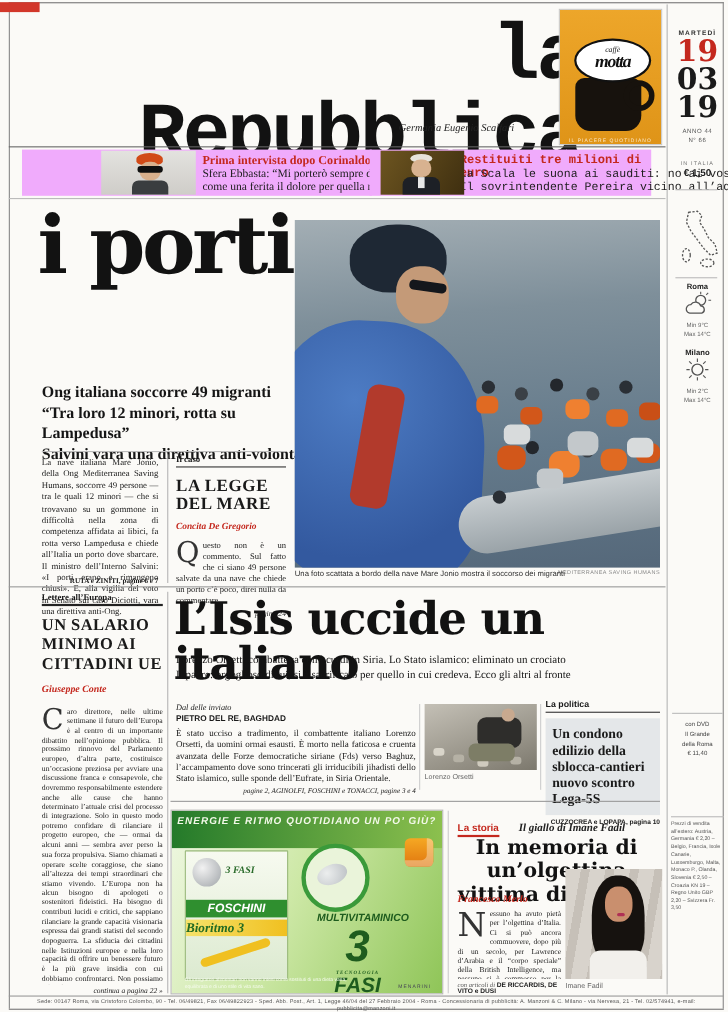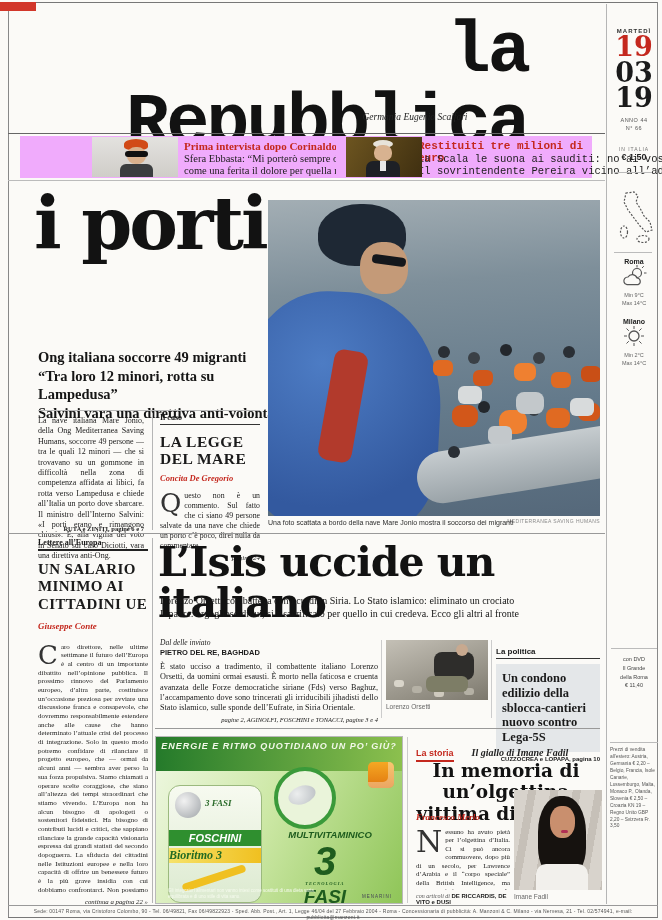--- a/index.html
+++ b/index.html
@@ -125,33 +125,33 @@
   #isis-art .by{margin-top:3px;text-align:right;font-size:6.5px;font-style:italic;}
   #orsetti-photo{left:386px;top:640px;width:102px;height:60px;overflow:hidden;
       background:linear-gradient(160deg,#c4c0b6,#938f84 70%,#7c786d);}
   #orsetti-rubble{position:absolute;left:8px;top:40px;width:10px;height:7px;border-radius:3px;background:#d9d5ca;
       box-shadow:18px 6px 0 0 #b5b1a5,40px 10px 0 0 #cfcabe,70px 8px 0 0 #b5b1a5;}
   #orsetti-body{position:absolute;left:48px;top:12px;width:40px;height:28px;border-radius:8px;background:#2e2d2b;}
   #orsetti-head{position:absolute;left:70px;top:4px;width:12px;height:12px;border-radius:50%;background:#c8a98f;}
   #orsetti-pants{position:absolute;left:40px;top:36px;width:42px;height:16px;border-radius:6px;background:#7d7d66;}
   #orsetti-cap{left:386px;top:703px;width:102px;font-size:6.5px;color:#666;font-family:"Liberation Sans",sans-serif;}
   
-  #politica{left:496px;top:636px;width:104px;margin-top:11px;}
+  #politica{left:496px;top:636px;width:104px;}
   #politica .kick{font-size:8px;font-weight:bold;font-family:"Liberation Sans",sans-serif;border-bottom:1px solid #333;padding-bottom:2px;}
   #politica .box{margin-top:5px;background:#e4e7e9;padding:7px 6px;font-size:12.5px;font-weight:bold;line-height:1.18;}
   #politica .by{margin-top:4px;text-align:right;font-size:6px;font-weight:bold;font-family:"Liberation Sans",sans-serif;}
 
   
   #ad{left:155px;top:736px;width:246px;height:166px;border:1px solid #b9b9b9;overflow:hidden;
       background:linear-gradient(115deg,#f0f8e4 0%,#cde8a6 45%,#8fc558 100%);}
   #ad-head{position:absolute;left:0;top:0;width:100%;height:34px;line-height:19px;text-align:center;
       background:linear-gradient(90deg,#247a2a,#8cc04e);color:#f2f8e8;font-size:9px;font-weight:bold;
       font-style:italic;letter-spacing:1px;font-family:"Liberation Sans",sans-serif;}
-  #ad-box{position:absolute;left:12px;top:48px;width:92px;height:116px;background:linear-gradient(#f7faf0,#dcead0);
-      border:1px solid #9bb97e;border-radius:12px;overflow:hidden;}
+  #ad-box{position:absolute;left:12px;top:36px;width:92px;height:116px;background:linear-gradient(#f7faf0,#dcead0);
+      border:1px solid #9bb97e;border-radius:1px;overflow:hidden;}
   #ad-box .blister{position:absolute;left:6px;top:6px;width:26px;height:26px;border-radius:50%;
       background:radial-gradient(circle at 35% 35%,#f2f2f2,#9fa4a8);}
   #ad-box .fasi-badge{position:absolute;left:36px;top:12px;font-size:9px;font-weight:bold;font-style:italic;color:#2a6b2a;}
   #ad-box .brand{position:absolute;left:0;top:44px;width:100%;text-align:center;background:#2f8f2f;color:#fff;
       font-size:11px;font-weight:bold;font-style:italic;letter-spacing:0;line-height:16px;font-family:"Liberation Sans",sans-serif;}
   #ad-box .prod{position:absolute;left:0;top:62px;width:100%;text-align:left;font-size:12px;font-weight:bold;
       font-style:italic;color:#236b23;background:linear-gradient(90deg,#f6e26a,#f0c020);}
   #ad-box .arrow{position:absolute;left:12px;top:88px;width:66px;height:8px;background:#f0c020;border-radius:4px;
       transform:rotate(-18deg);}
   #ad-tab{position:absolute;right:66px;top:30px;width:54px;height:54px;border-radius:50%;
@@ -202,20 +202,29 @@
 
   <div class="hr" style="left:8px;top:2px;width:650px;background:#777;"></div>
   <div class="vr" style="left:8px;top:2px;height:915px;background:#888;"></div>
   <div class="vr" style="left:657px;top:2px;height:915px;background:#888;"></div>
   <div class="hr" style="left:8px;top:917px;width:650px;background:#777;"></div>
   <div class="abs" id="corner-tab"></div>
 
   <div class="abs" id="logo">la Repubblica</div>
   <div class="abs" id="founder">Germania Eugenio Scalfari</div>
 
+  <div class="abs" id="motta">
+    <div id="motta-cup"></div>
+    <div id="motta-handle"></div>
+    <div id="motta-oval">
+      <span class="small">caffè</span>
+      <span class="brand">motta</span>
+    </div>
+    <div id="motta-tag">IL PIACERE QUOTIDIANO</div>
+  </div>
 
   <div class="abs" id="dateblock">
     <div id="weekday">MARTEDÌ</div>
     <div class="datenum red">19</div>
     <div class="datenum">03</div>
     <div class="datenum">19</div>
     <div id="issue">
       <span>ANNO 44</span><br>
       <span>N° 66</span>
     </div>

